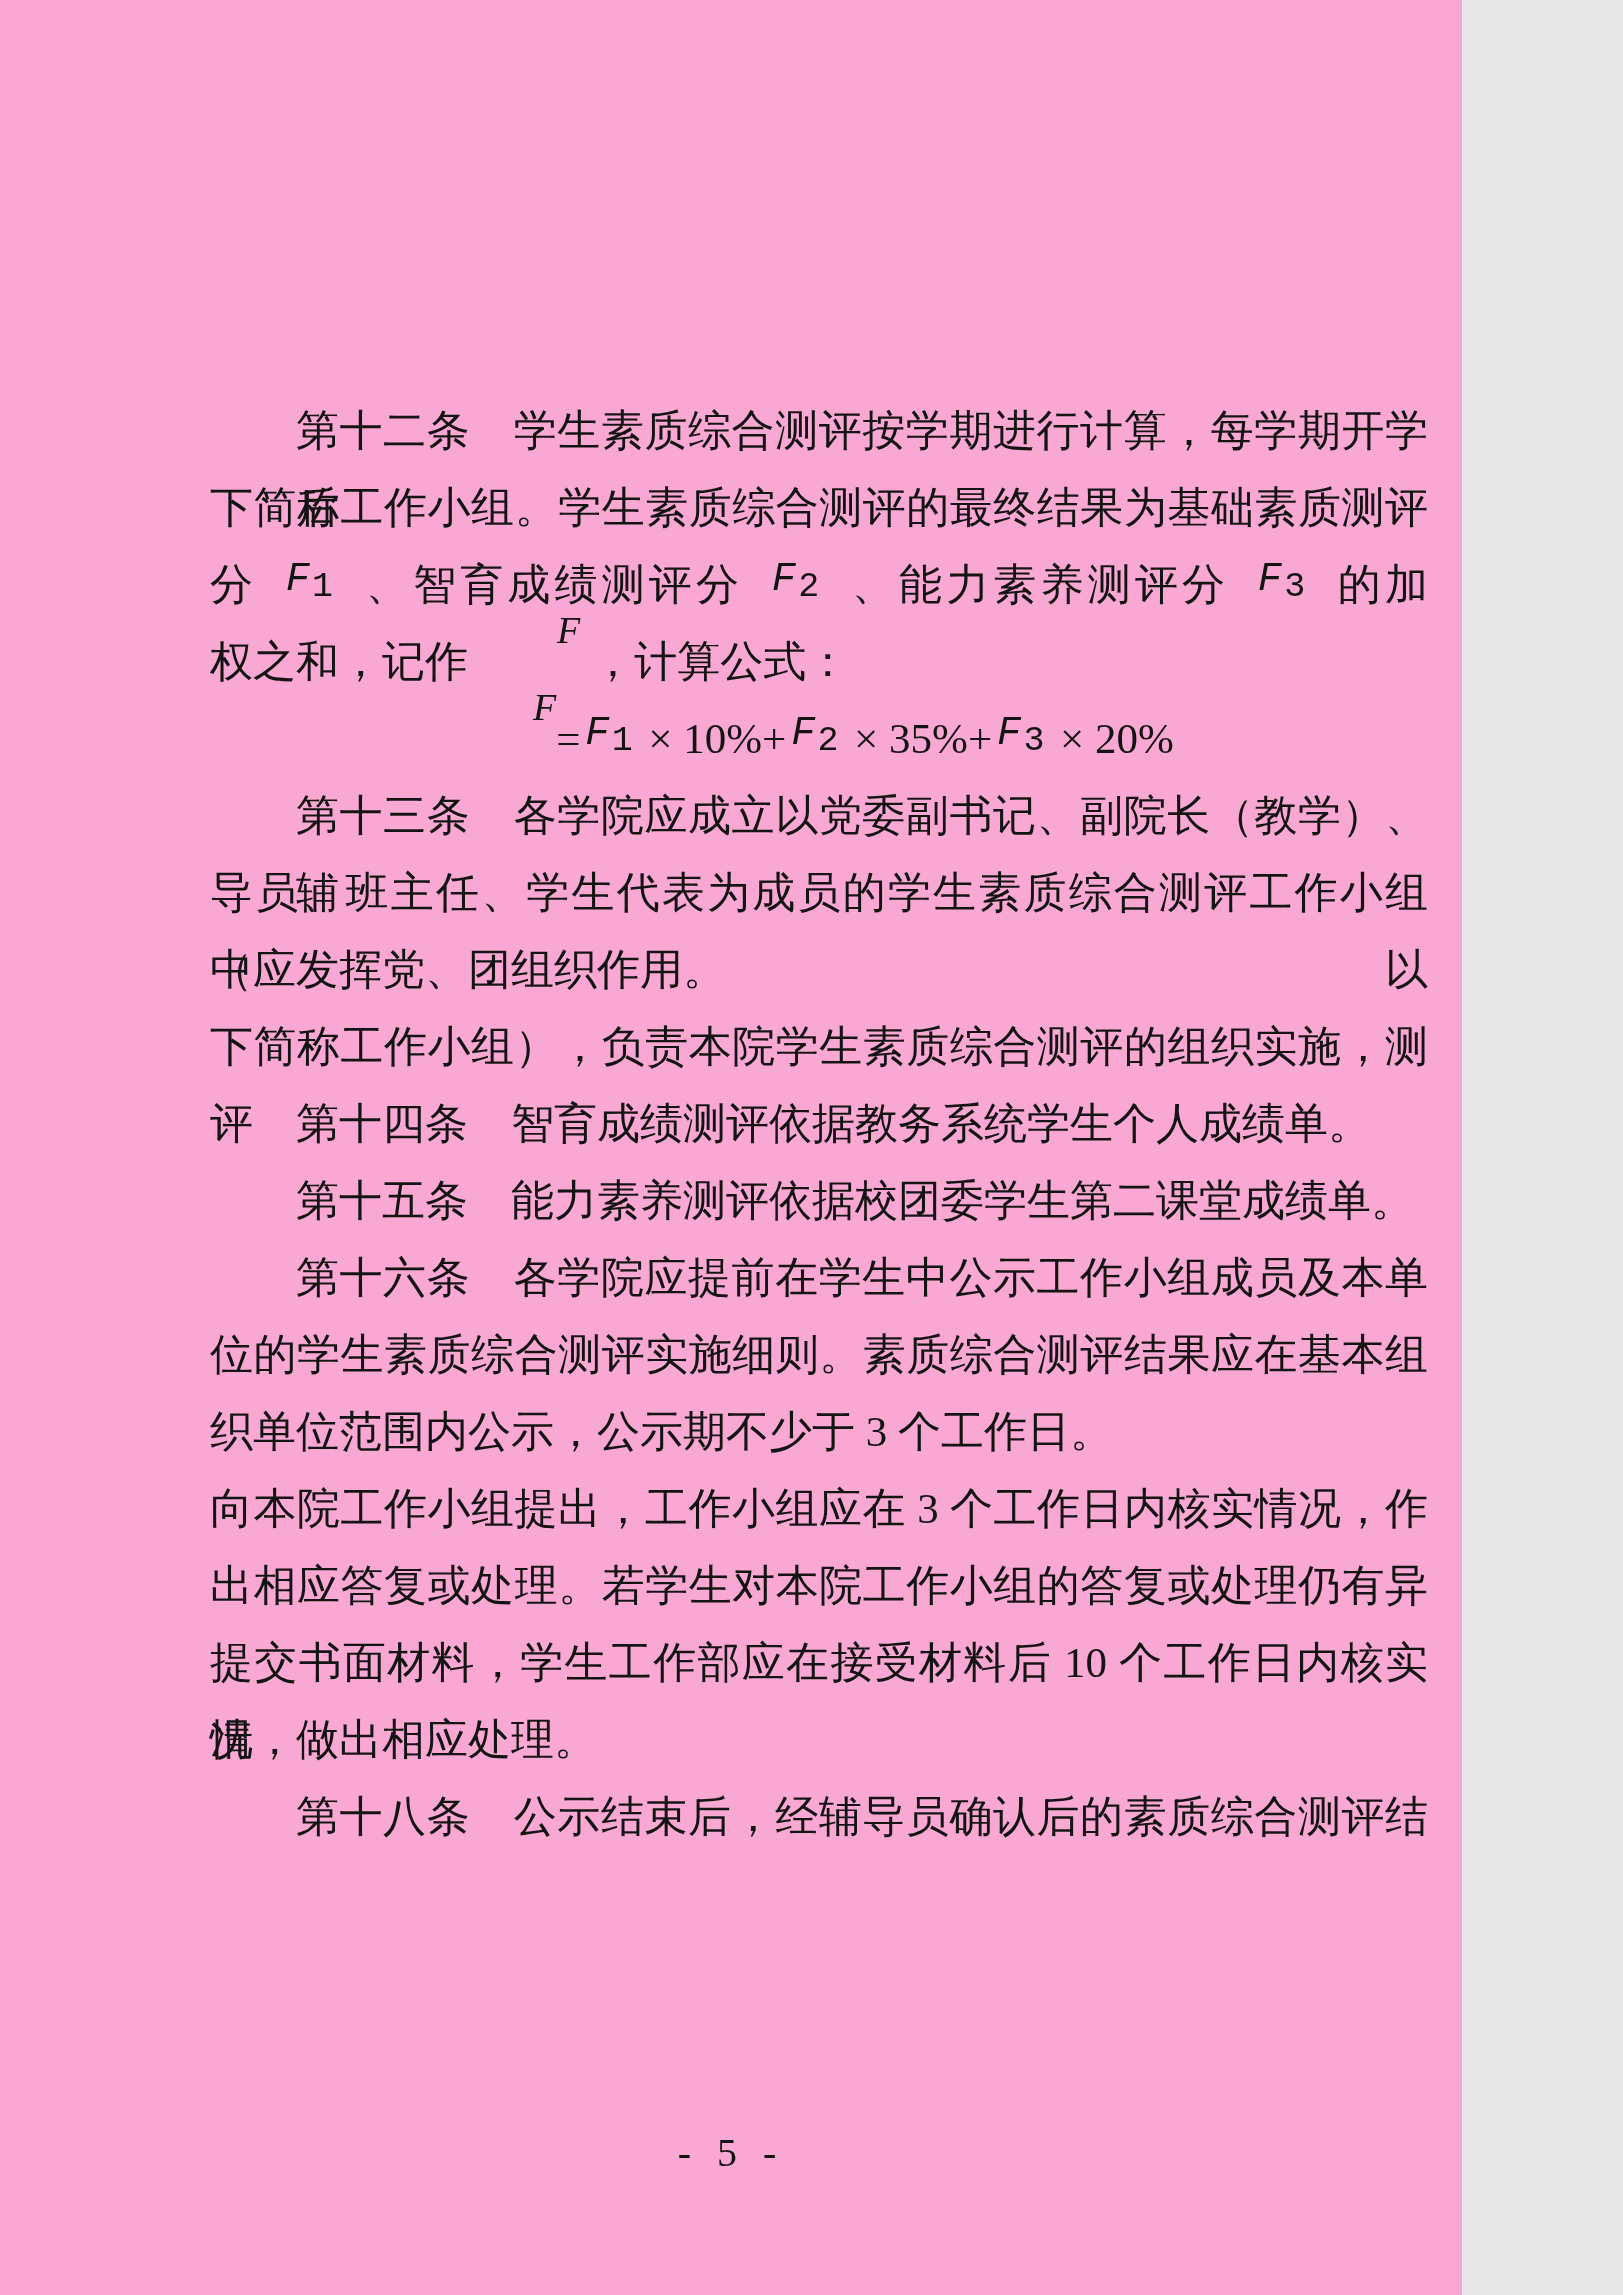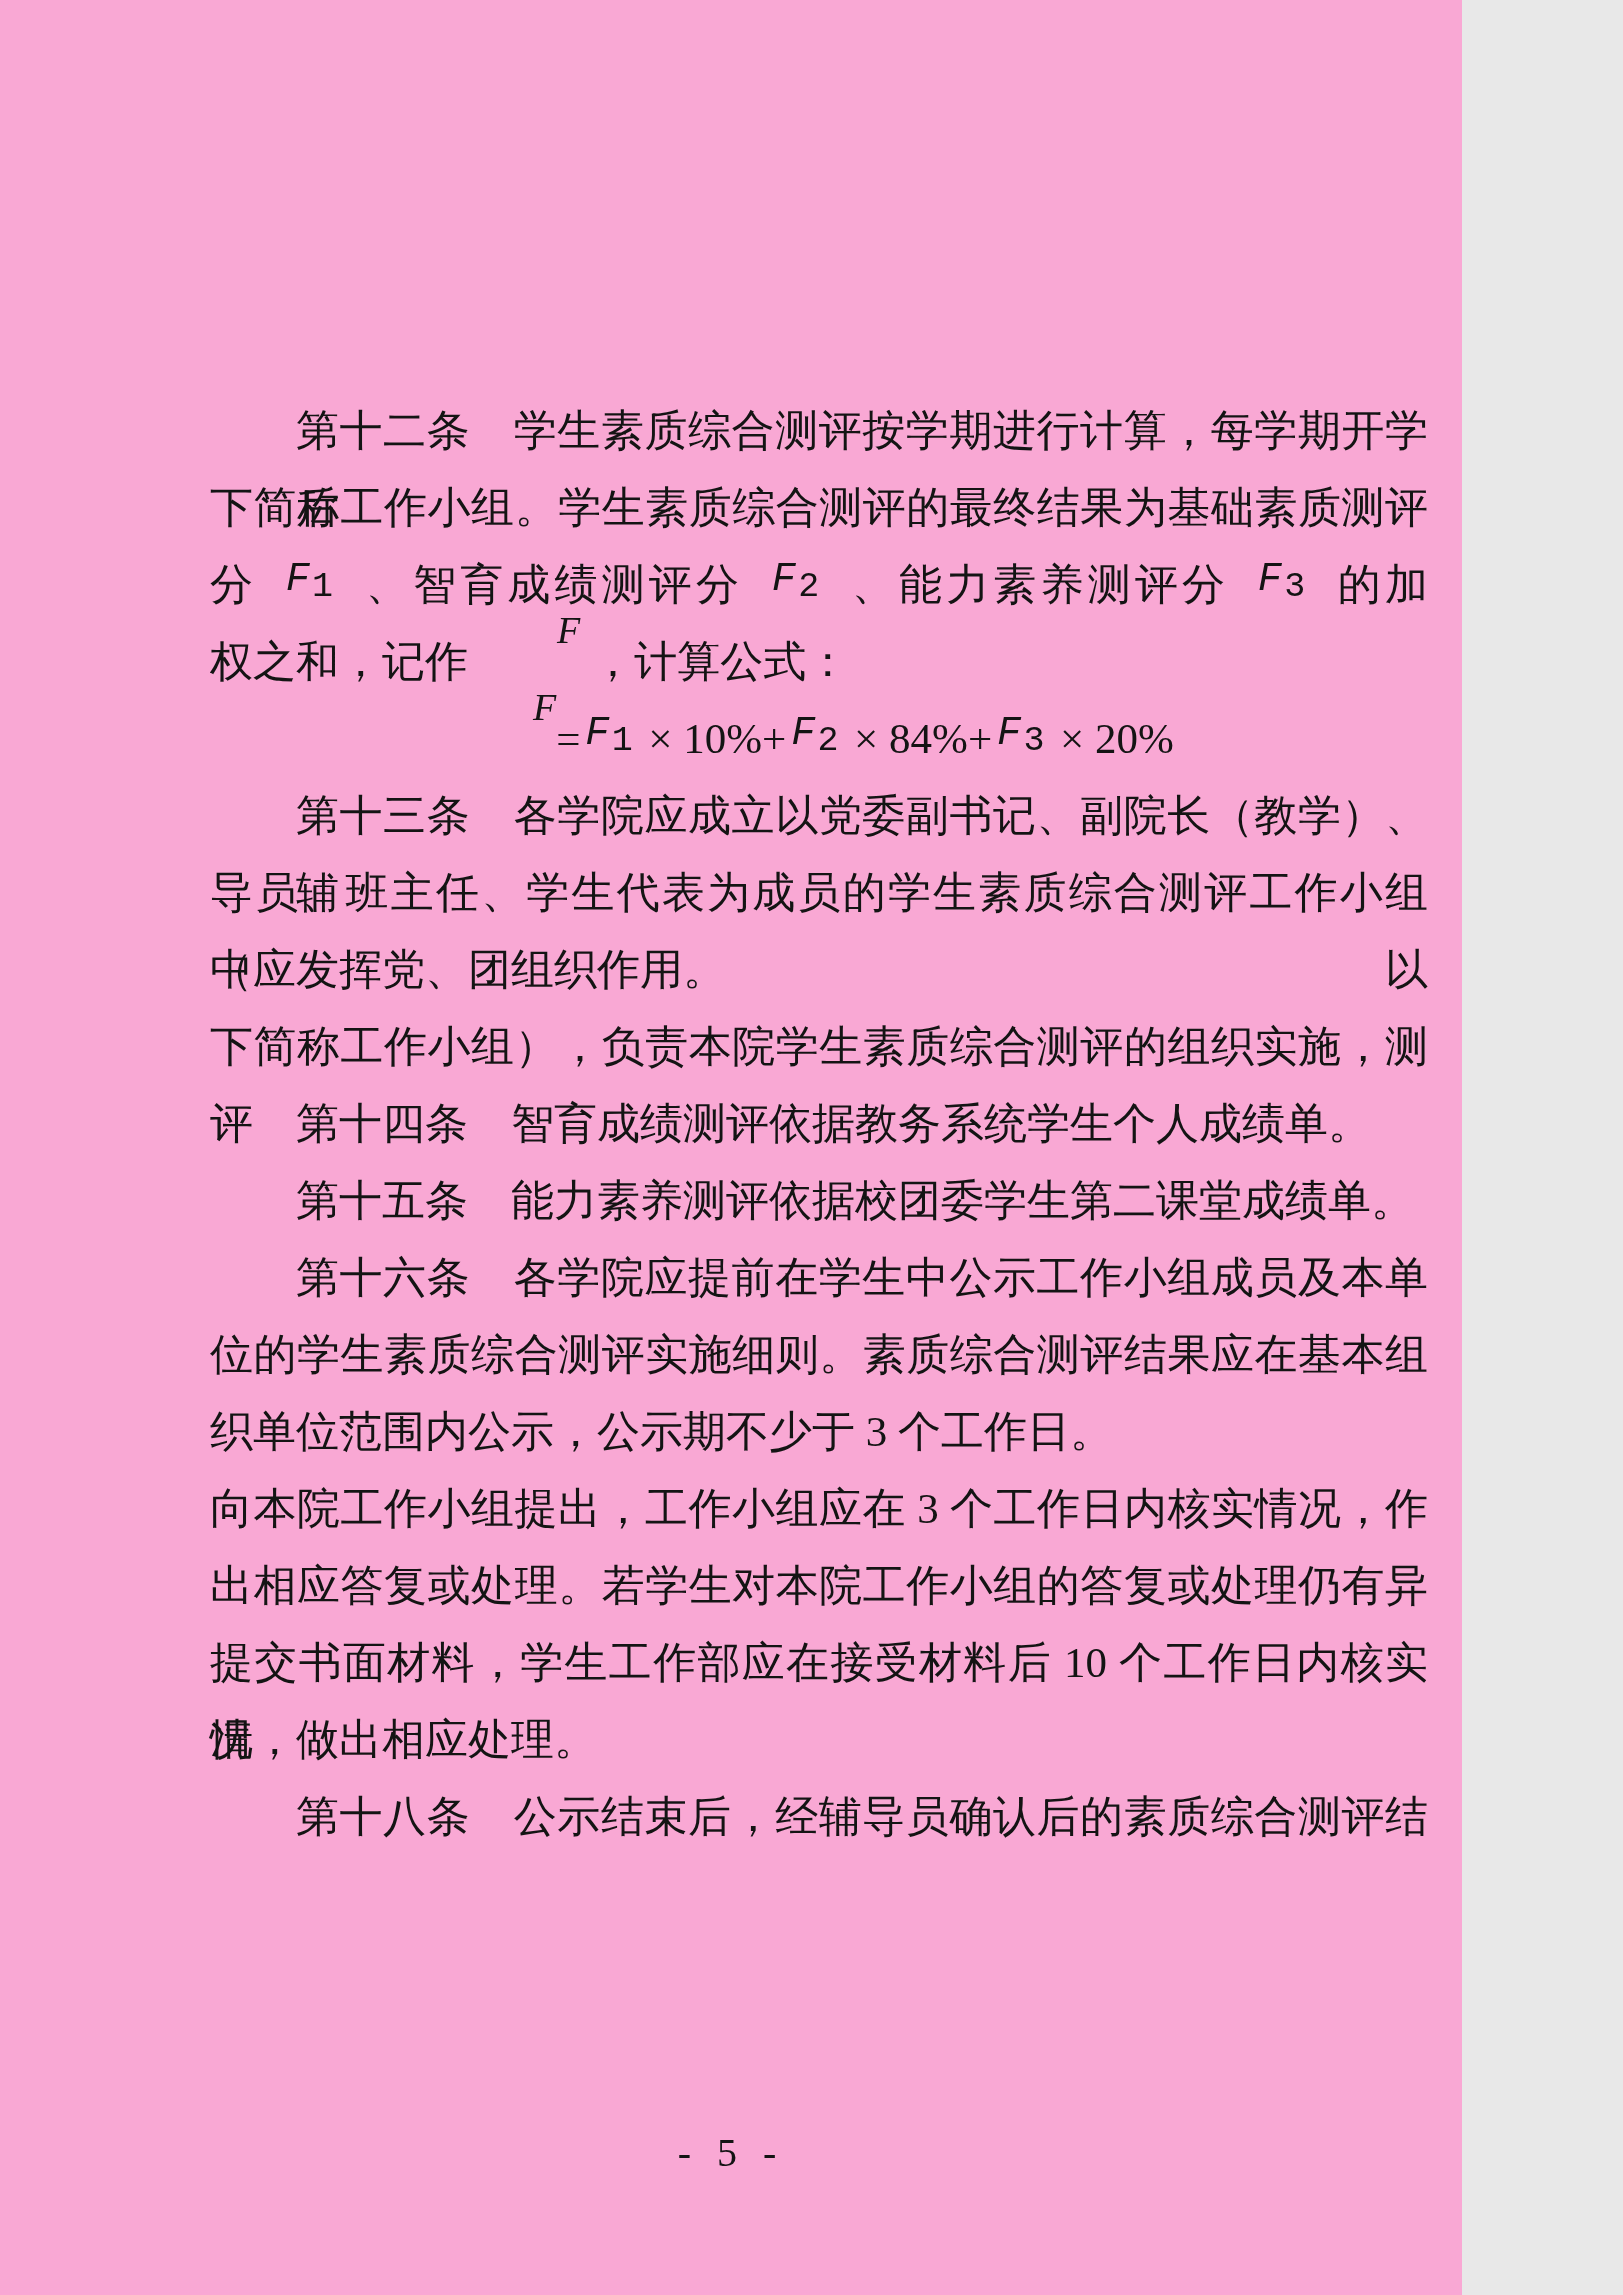--- a/index.html
+++ b/index.html
@@ -68,21 +68,21 @@
 </style>
 </head>
 <body>
 
 <div class="page">
   <main class="textblock">
       <div class="line fill" style="padding-left: 86px;"><span>第十二条　学生素质综合测评按学期进行计算，每学期开学后</span></div>
       <div class="line fill"><span>下简称工作小组。学生素质综合测评的最终结果为基础素质测评</span></div>
       <div class="line fill"><span>分</span><span class="fv"><i class="ff">F</i><span class="fd">1</span></span><span>、智育成绩测评分</span><span class="fv"><i class="ff">F</i><span class="fd">2</span></span><span>、能力素养测评分</span><span class="fv"><i class="ff">F</i><span class="fd">3</span></span><span>的加</span></div>
       <div class="line"><span>权之和，记作</span><span class="fs gapL">F</span><span>，计算公式：</span></div>
-      <div class="line" style="padding-left: 323px;"><span class="fs">F</span><span>=</span><span class="fv tight"><i class="ff">F</i><span class="fd">1</span></span><span> × 10%+</span><span class="fv tight"><i class="ff">F</i><span class="fd">2</span></span><span> × 84%+</span><span class="fv tight"><i class="ff">F</i><span class="fd">3</span></span><span> × 20%</span></div>
+      <div class="line" style="padding-left: 323px;"><span class="fs">F</span><span>=</span><span class="fv tight"><i class="ff">F</i><span class="fd">1</span></span><span> × 10%+</span><span class="fv tight"><i class="ff">F</i><span class="fd">2</span></span><span> × 35%+</span><span class="fv tight"><i class="ff">F</i><span class="fd">3</span></span><span> × 20%</span></div>
       <div class="line fill" style="padding-left: 86px;"><span>第十三条　各学院应成立以党委副书记、副院长（教学）、辅</span></div>
       <div class="line fill"><span>导员、班主任、学生代表为成员的学生素质综合测评工作小组（以</span></div>
       <div class="line"><span>中应发挥党、团组织作用。</span></div>
       <div class="line fill"><span>下简称工作小组），负责本院学生素质综合测评的组织实施，测评</span></div>
       <div class="line" style="padding-left: 86px;"><span>第十四条　智育成绩测评依据教务系统学生个人成绩单。</span></div>
       <div class="line" style="padding-left: 86px;"><span>第十五条　能力素养测评依据校团委学生第二课堂成绩单。</span></div>
       <div class="line fill" style="padding-left: 86px;"><span>第十六条　各学院应提前在学生中公示工作小组成员及本单</span></div>
       <div class="line fill"><span>位的学生素质综合测评实施细则。素质综合测评结果应在基本组</span></div>
       <div class="line"><span>织单位范围内公示，公示期不少于 3 个工作日。</span></div>
       <div class="line fill"><span>向本院工作小组提出，工作小组应在 3 个工作日内核实情况，作</span></div>

